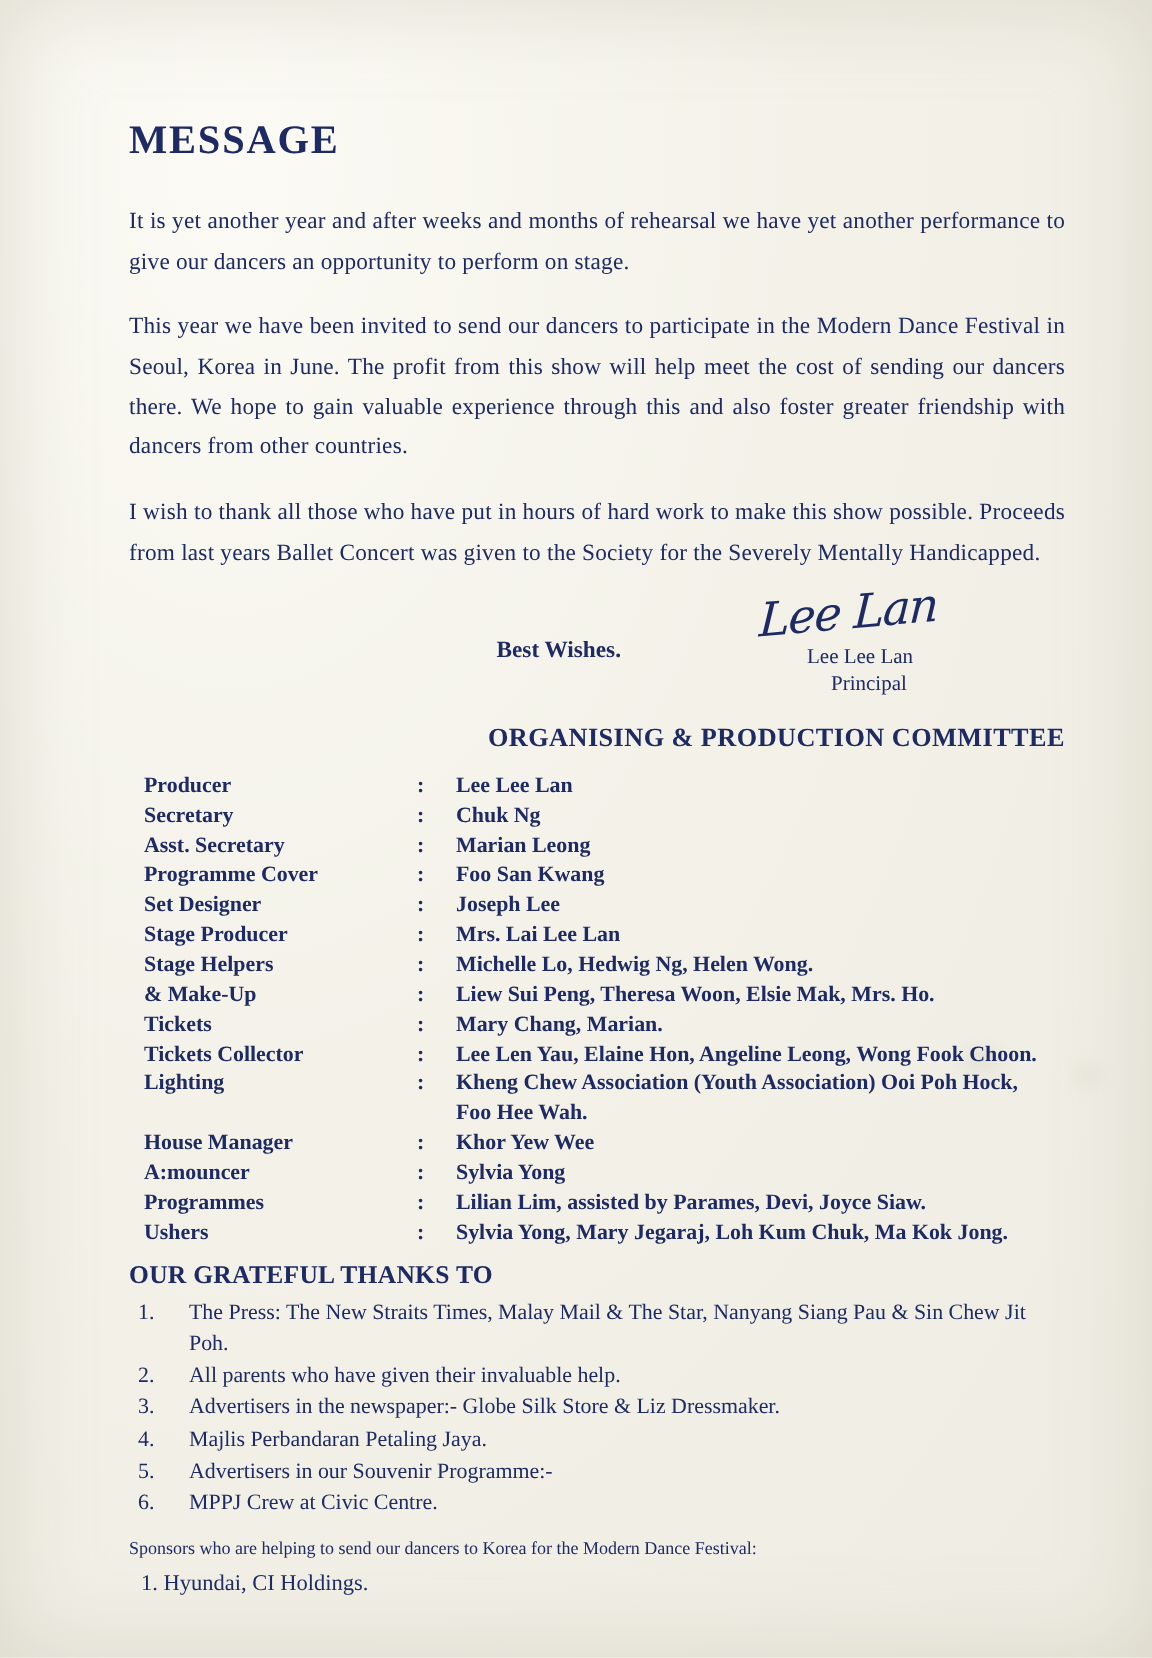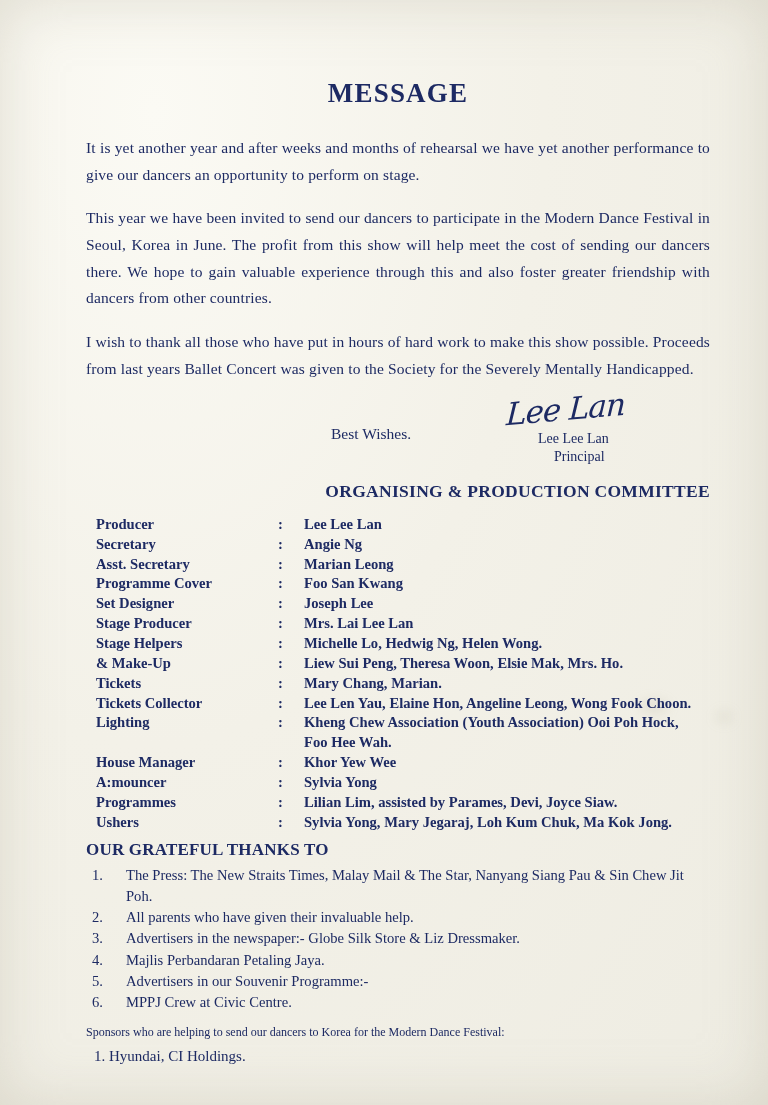--- a/index.html
+++ b/index.html
@@ -27,21 +27,21 @@
     box-shadow: inset 0 0 60px rgba(180,175,155,0.35);
     pointer-events: none;
   }
   .content {
     position: absolute;
     left: 86px;
     right: 58px;
     top: 60px;
   }
   h1.message-title {
-    text-align: center;
+    text-align: left;
     font-size: 27px;
     font-weight: bold;
     letter-spacing: 1.2px;
     margin: 18px 0 26px 0;
     font-family: "Liberation Serif", serif;
   }
   p.para {
     font-size: 15.5px;
     line-height: 1.72;
     text-align: justify;
@@ -51,20 +51,21 @@
   .sign-block {
     margin-top: 2px;
     position: relative;
     height: 66px;
   }
   .best-wishes {
     position: absolute;
     left: 245px;
     top: 26px;
     font-size: 15.5px;
+    font-weight: bold;
   }
   .signature {
     position: absolute;
     left: 420px;
     top: -8px;
     font-family: "DejaVu Serif", serif;
     font-style: italic;
     font-size: 31px;
     transform: rotate(-5deg) skewX(-8deg);
     letter-spacing: -1px;
@@ -175,21 +176,21 @@
     <table class="committee">
       <tbody>
         <tr>
           <td class="role">Producer</td>
           <td class="colon">:</td>
           <td class="value">Lee Lee Lan</td>
         </tr>
         <tr>
           <td class="role">Secretary</td>
           <td class="colon">:</td>
-          <td class="value">Angie Ng</td>
+          <td class="value">Chuk Ng</td>
         </tr>
         <tr>
           <td class="role">Asst. Secretary</td>
           <td class="colon">:</td>
           <td class="value">Marian Leong</td>
         </tr>
         <tr>
           <td class="role">Programme Cover</td>
           <td class="colon">:</td>
           <td class="value">Foo San Kwang</td>

